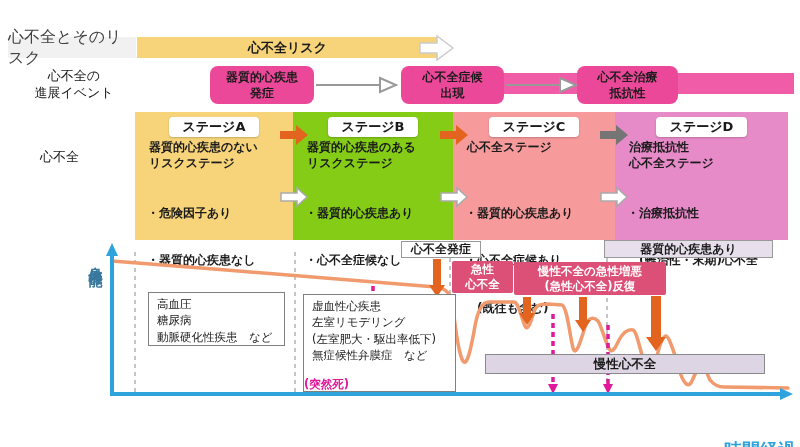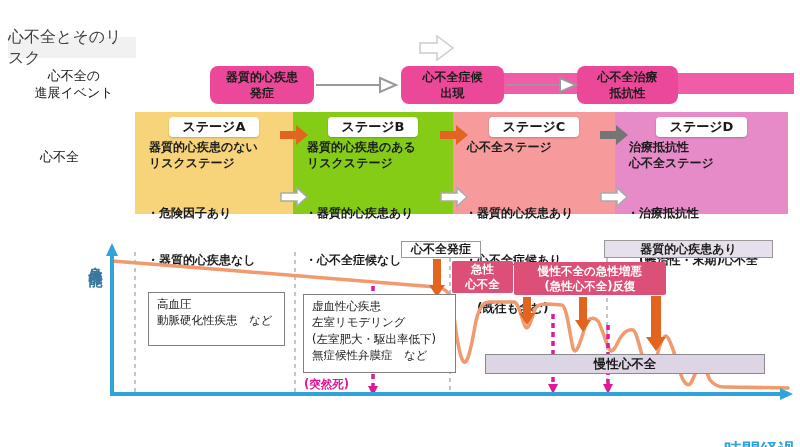--- a/index.html
+++ b/index.html
@@ -19,57 +19,58 @@
   
   .row2-label{left:12px;top:68px;width:124px;text-align:center;font-size:13px;line-height:1.3;}
   .evbox{top:66px;height:38px;background:#ec4899;border-radius:8px;
          font-size:12px;font-weight:bold;line-height:1.35;text-align:center;}
   .ev1{left:210px;width:104px;}
   .ev2{left:401px;width:103px;}
   .ev3{left:577px;width:101px;}
 
   
   .row3-label{left:22px;top:148px;width:112px;text-align:left;font-size:13px;line-height:1.35;padding-left:18px;box-sizing:border-box;}
-  .stagecol{top:112px;height:102px;}
+  .stagecol{top:112px;height:128px;}
   .colA{left:135px;width:158px;background:#F7D47A;}
   .colB{left:293px;width:160px;background:#84cc16;}
   .colC{left:453px;width:162px;background:#F69A9B;}
   .colD{left:615px;width:173px;background:#E68AC8;}
   .stage-chip{margin:5px auto 0;width:max-content;padding:1px 14px;background:#fff;
               border-radius:4px;font-size:13px;font-weight:bold;box-shadow:0 1px 2px rgba(0,0,0,.2);}
   .stage-desc{margin-top:3px;padding-left:14px;font-size:12px;font-weight:600;
               line-height:1.3;height:34px;}
   .stage-bullets{padding-left:12px;font-size:12px;font-weight:600;line-height:1.32;white-space:pre;}
 
   
   .ylabel{left:87px;top:256px;writing-mode:vertical-rl;font-size:14px;font-weight:bold;
           color:#39789E;letter-spacing:2px;}
   .xlabel{left:724px;top:402px;font-size:18px;font-weight:bold;color:#2FA3DC;margin-top:36px;}
   .chartbox{background:#fff;border:1.5px solid #808080;font-size:11.5px;line-height:1.42;
             padding:3px 8px;box-sizing:border-box;}
   .riskbox{left:148px;top:292px;width:137px;height:54px;}
-  .structbox{left:303px;top:294px;width:153px;height:79px;}
+  .structbox{left:303px;top:294px;width:153px;height:98px;}
   .onsetbox{left:401px;top:241px;width:80px;height:17px;border:1.5px solid #999;background:#fff;
             font-size:12px;font-weight:bold;box-sizing:border-box;}
   .refrbox{left:604px;top:240px;width:169px;height:18px;border:1.5px solid #999;background:#E7DFEC;
            font-size:12px;font-weight:bold;box-sizing:border-box;}
   .crimson{background:#DC4F77;color:#fff;font-weight:bold;font-size:11.5px;line-height:1.3;
            text-align:center;border-radius:2px;}
   .acutebox{left:452px;top:261px;width:61px;height:32px;}
   .exacbox{left:514px;top:262px;width:152px;height:33px;}
   .band{left:485px;top:354px;width:280px;height:20px;background:#DDD4E4;border:1px solid #8a8a8a;
         font-size:12.5px;font-weight:bold;box-sizing:border-box;}
   .sudden{left:304px;top:377px;color:#E0189A;font-size:11.5px;font-weight:bold;white-space:pre;}
 </style>
 </head>
 <body>
 
 <div id="app">
 
   <div class="abs flexc row1-label">心不全とそのリスク</div>
+  <div class="abs flexc bar bar-yellow">心不全リスク</div>
   <div class="abs flexc bar bar-pink">症候性心不全</div>
 
   <div class="abs row2-label">
     <div>心不全の</div>
     <div>進展イベント</div>
   </div>
   <div class="abs flexcol evbox ev1">
     <div>器質的心疾患</div>
     <div>発症</div>
   </div>
@@ -198,20 +199,21 @@
       <line x1="110" y1="394" x2="782" y2="394" stroke="#2FA3DC" stroke-width="4"></line>
       <polygon points="793,394 780,388 780,400" fill="#2FA3DC"></polygon>
     </g>
   </svg>
 
   <div class="abs ylabel">身体機能</div>
   <div class="abs xlabel">時間経過</div>
 
   <div class="abs chartbox riskbox">
     <div>高血圧</div>
+    <div>糖尿病</div>
     <div>動脈硬化性疾患　など</div>
   </div>
 
   <div class="abs chartbox structbox">
     <div>虚血性心疾患</div>
     <div>左室リモデリング</div>
     <div>(左室肥大・駆出率低下)</div>
     <div>無症候性弁膜症　など</div>
   </div>
 

